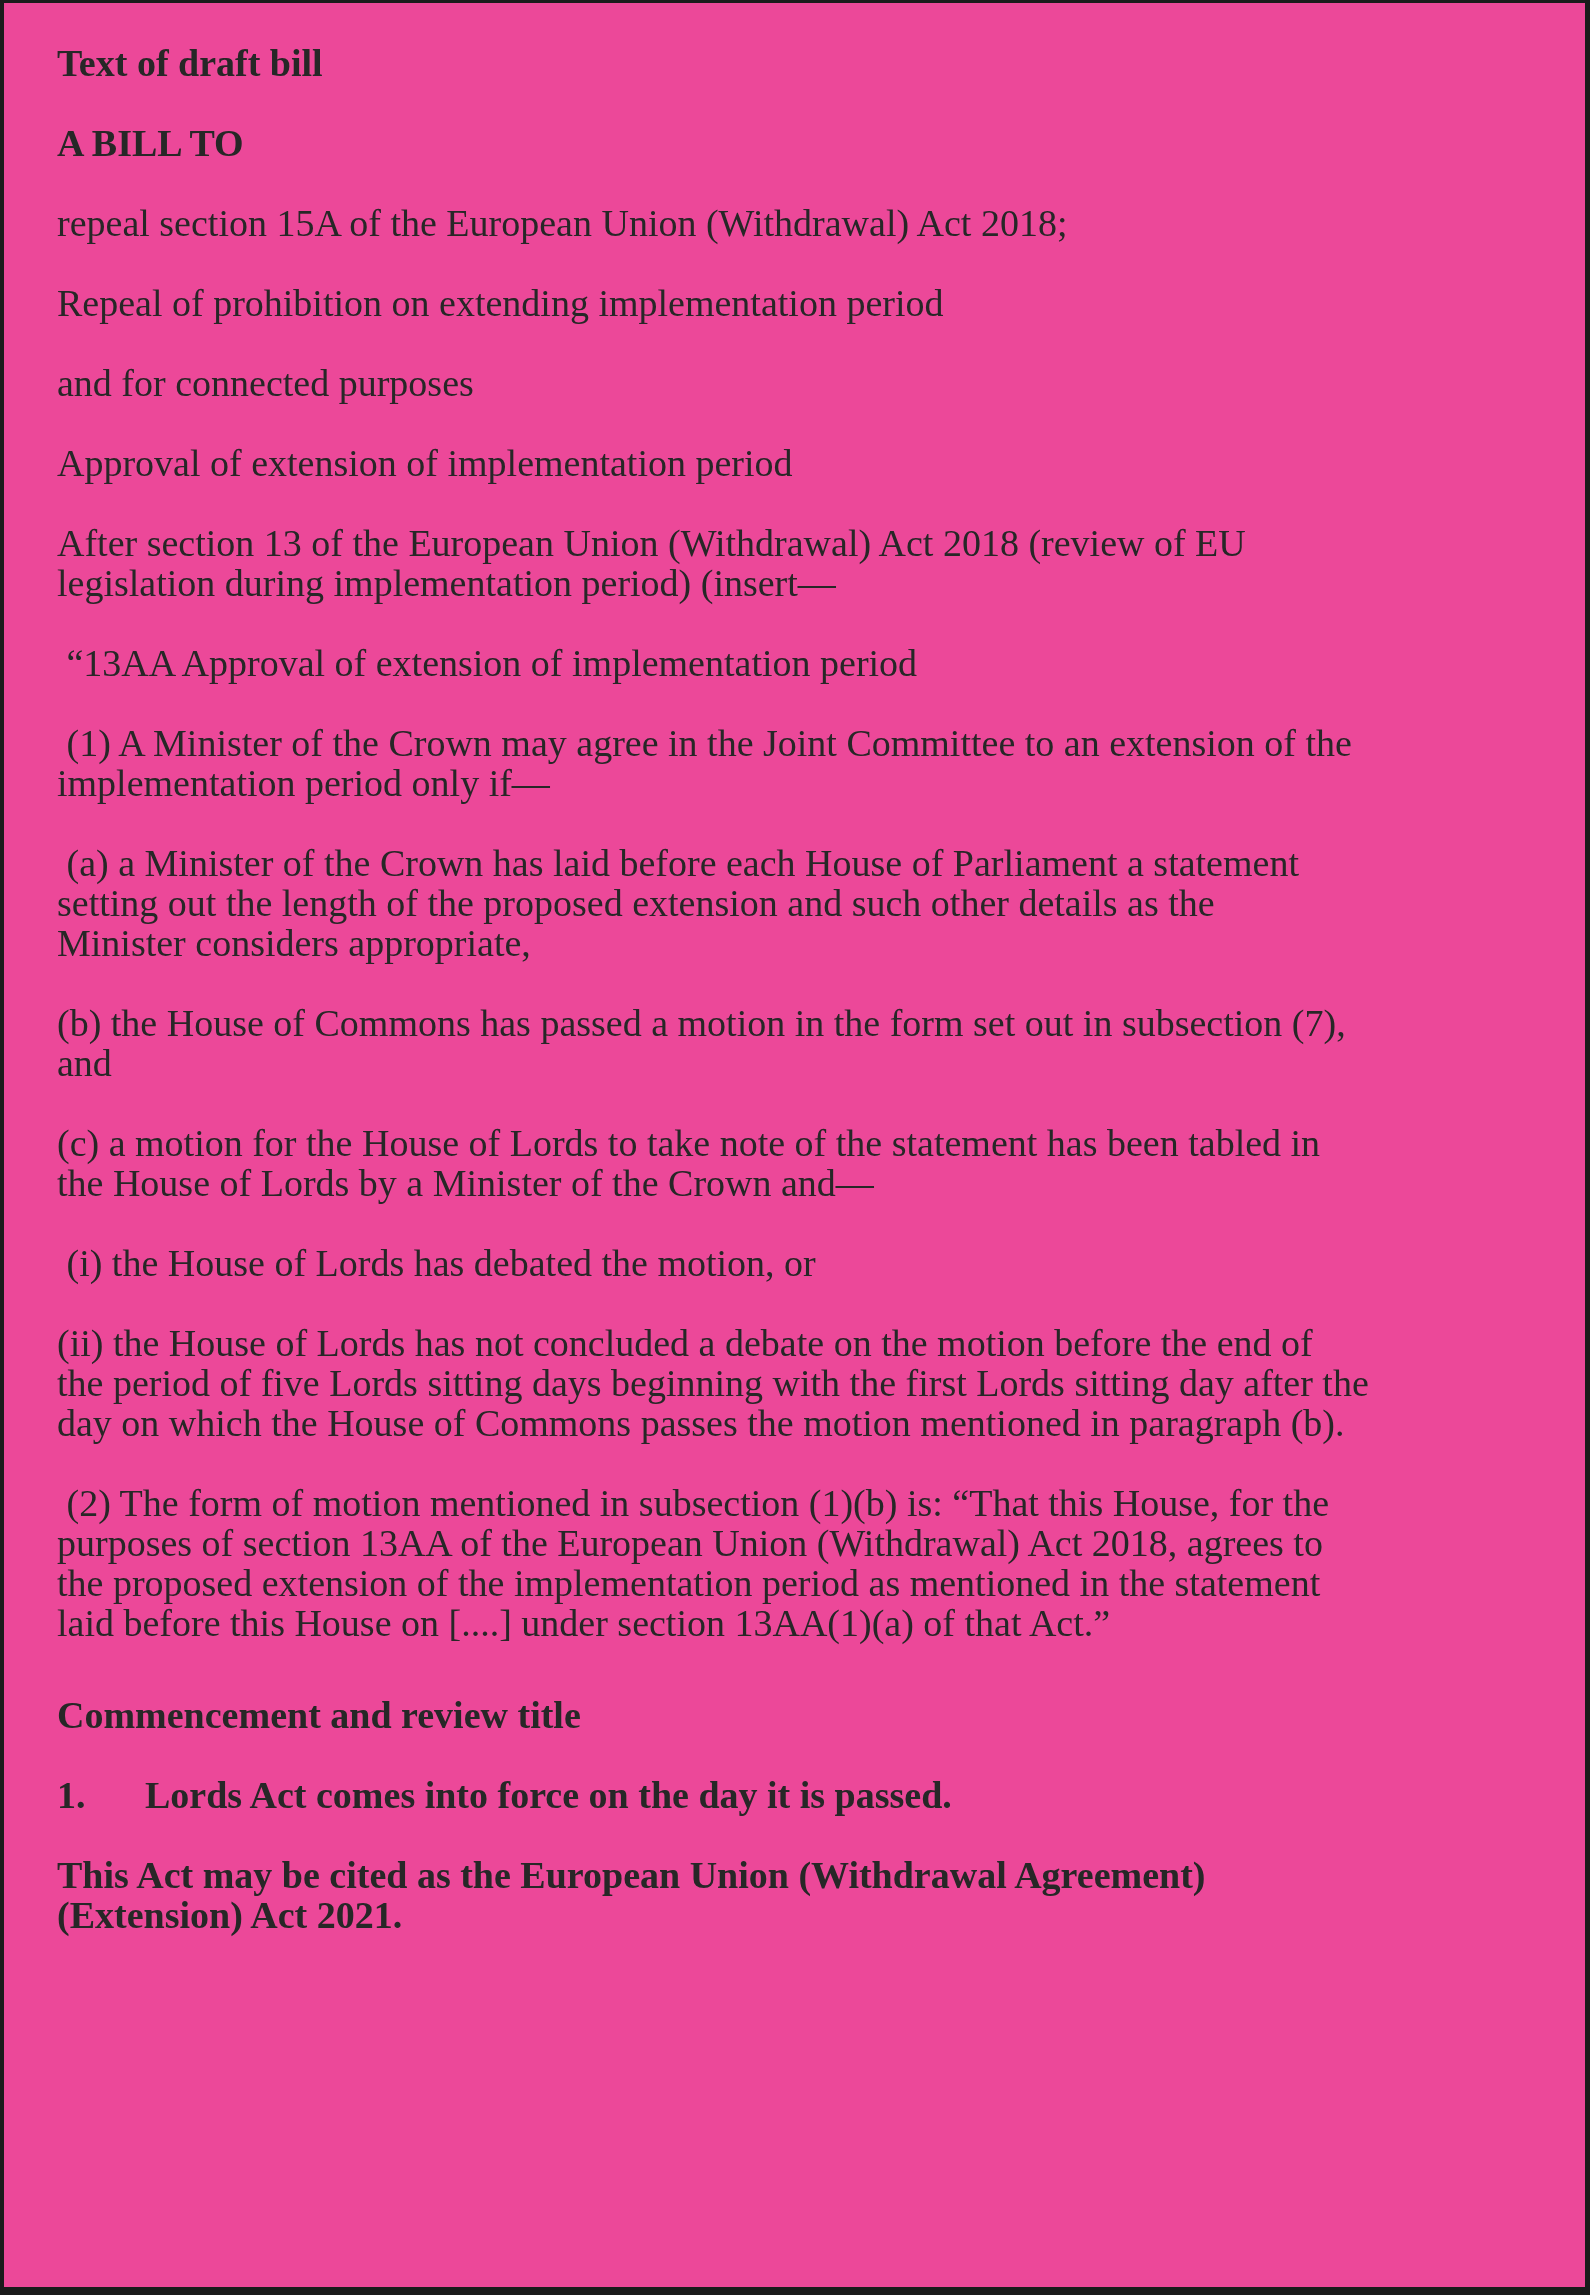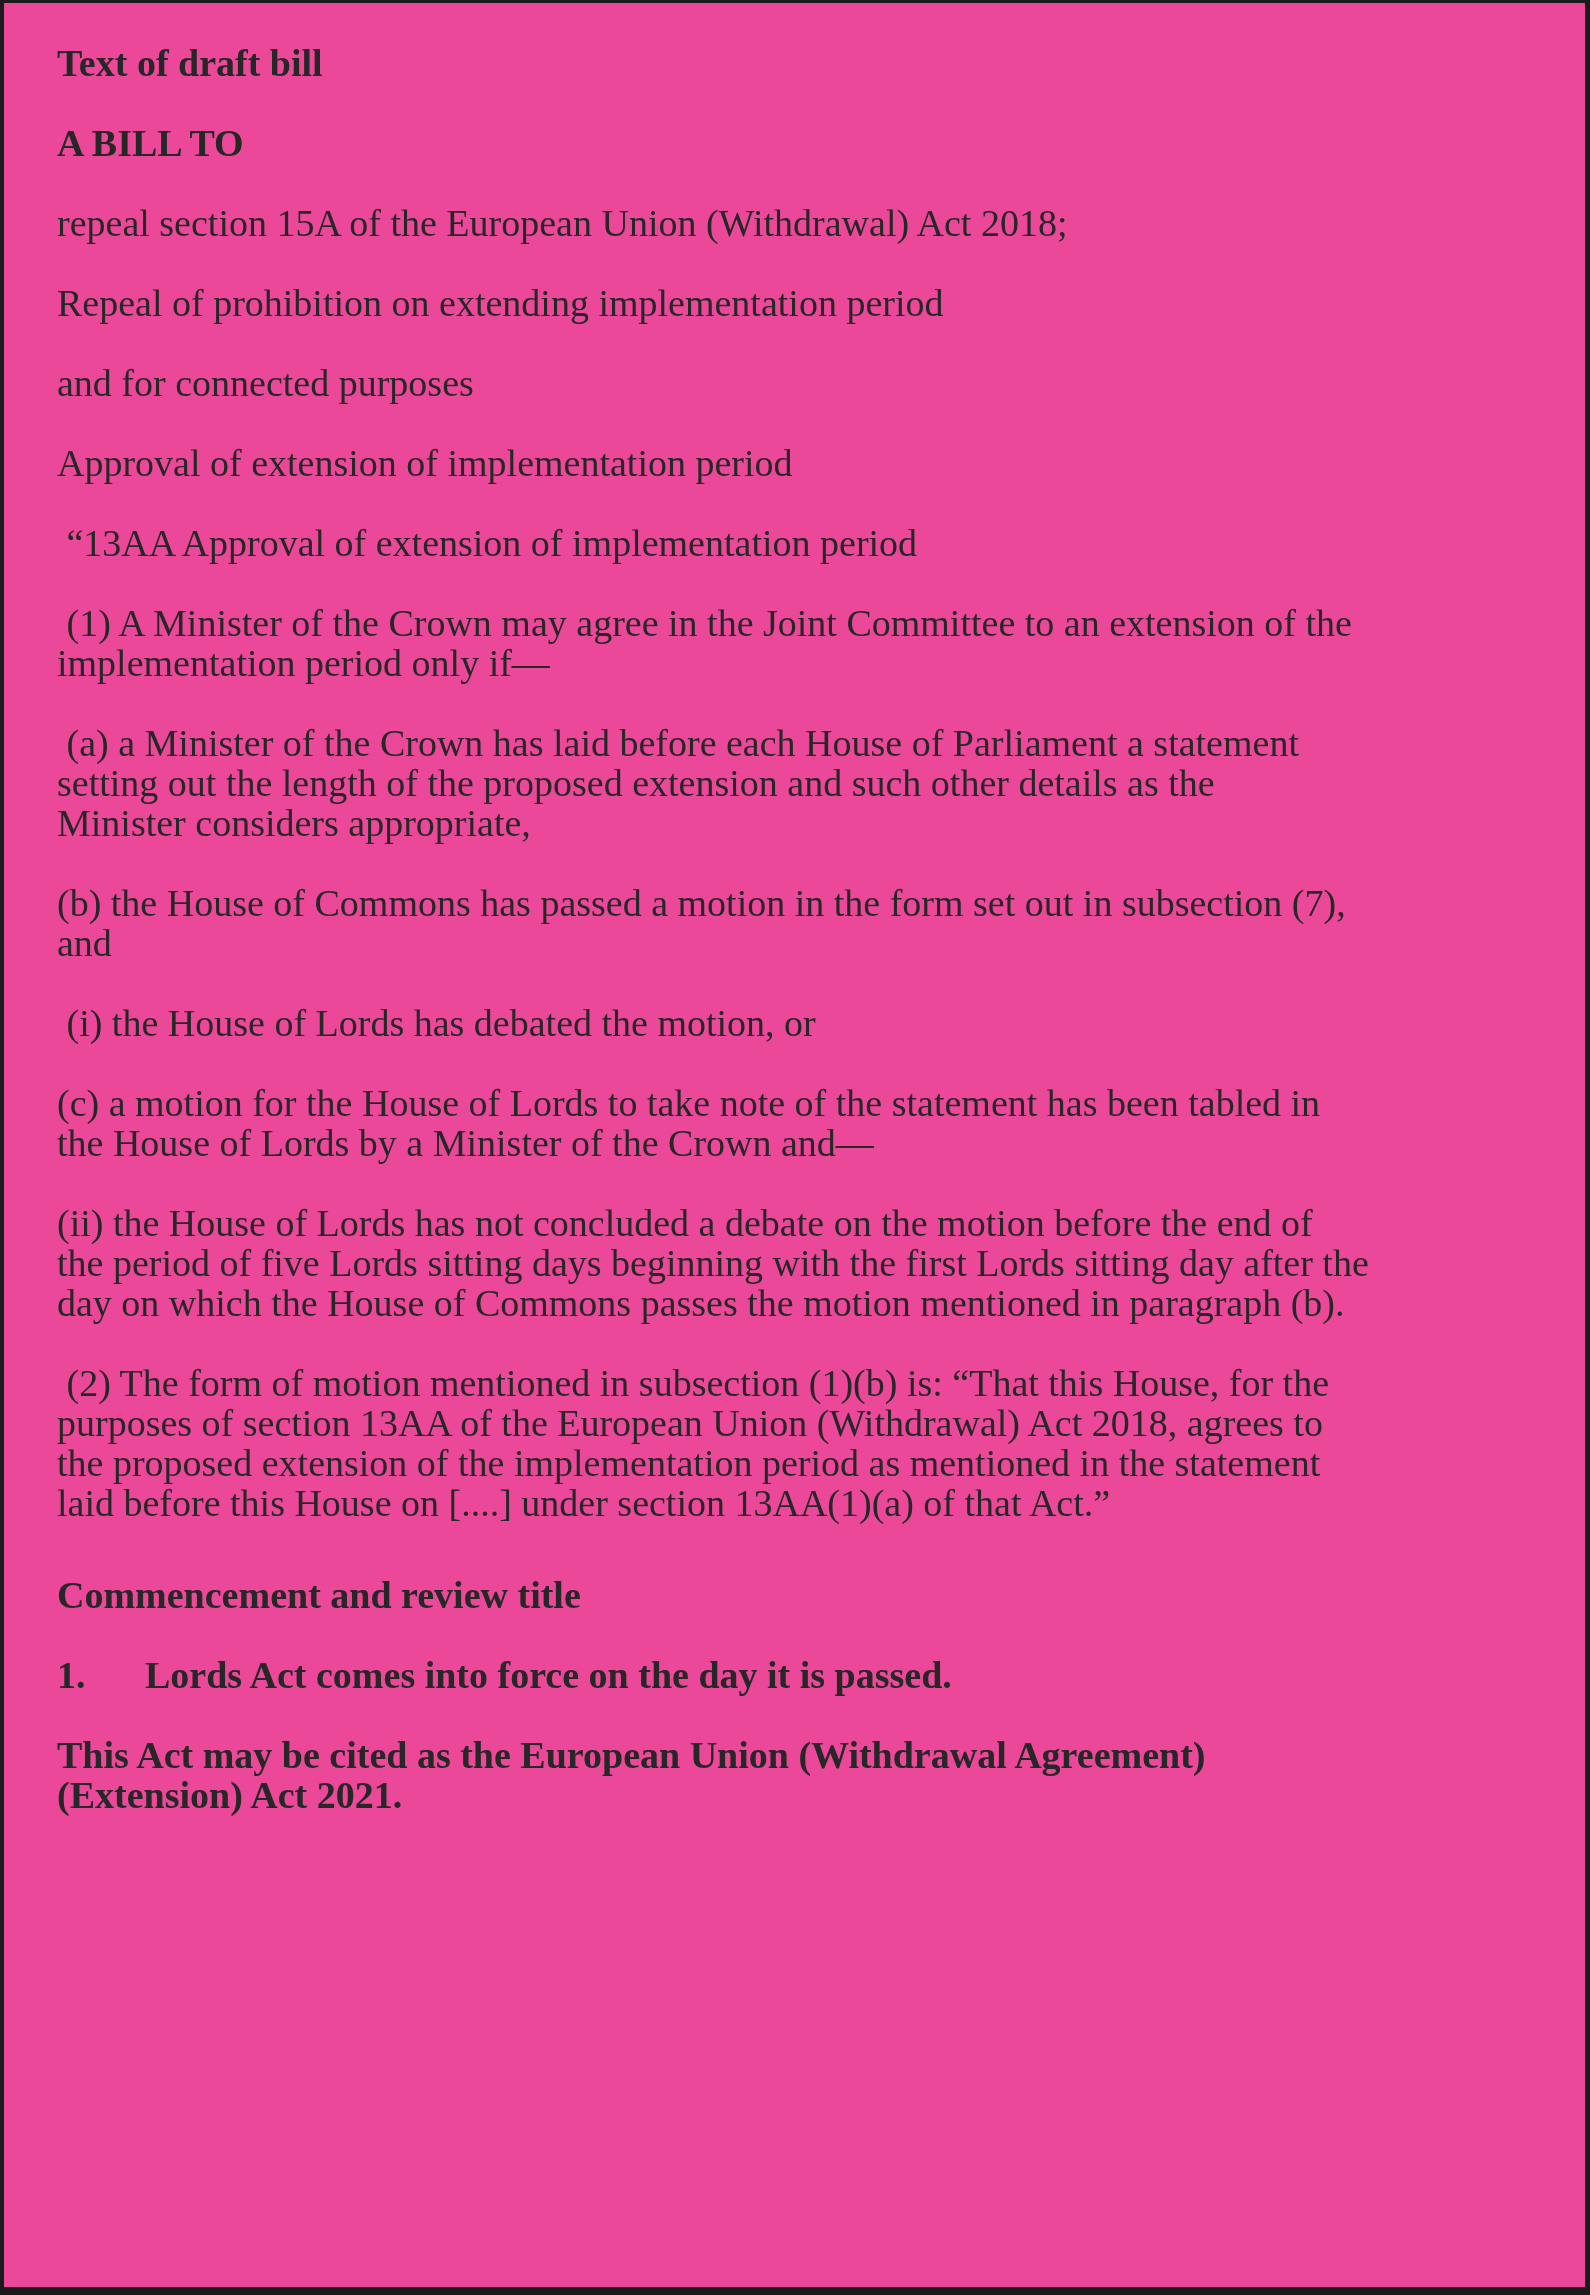--- a/index.html
+++ b/index.html
@@ -38,31 +38,33 @@
 <body>
 
 <div class="page">
   <div class="content">
     <p class="para b">Text of draft bill</p>
     <p class="para b">A BILL TO</p>
     <p class="para">repeal section 15A of the European Union (Withdrawal) Act 2018;</p>
     <p class="para">Repeal of prohibition on extending implementation period</p>
     <p class="para">and for connected purposes</p>
     <p class="para">Approval of extension of implementation period</p>
+    <p class="para">After section 13 of the European Union (Withdrawal) Act 2018 (review of EU
+legislation during implementation period) (insert—</p>
     <p class="para"> “13AA Approval of extension of implementation period</p>
     <p class="para"> (1) A Minister of the Crown may agree in the Joint Committee to an extension of the
 implementation period only if—</p>
     <p class="para"> (a) a Minister of the Crown has laid before each House of Parliament a statement
 setting out the length of the proposed extension and such other details as the
 Minister considers appropriate,</p>
     <p class="para">(b) the House of Commons has passed a motion in the form set out in subsection (7),
 and</p>
-    <p class="para"> (i) the House of Lords has debated the motion, or</p>
     <p class="para">(c) a motion for the House of Lords to take note of the statement has been tabled in
 the House of Lords by a Minister of the Crown and—</p>
+    <p class="para"> (i) the House of Lords has debated the motion, or</p>
     <p class="para">(ii) the House of Lords has not concluded a debate on the motion before the end of
 the period of five Lords sitting days beginning with the first Lords sitting day after the
 day on which the House of Commons passes the motion mentioned in paragraph (b).</p>
     <p class="para"> (2) The form of motion mentioned in subsection (1)(b) is: “That this House, for the
 purposes of section 13AA of the European Union (Withdrawal) Act 2018, agrees to
 the proposed extension of the implementation period as mentioned in the statement
 laid before this House on [....] under section 13AA(1)(a) of that Act.”</p>
     <p class="para b gap-top">Commencement and review title</p>
     <p class="para b numrow"><span class="num">1.</span><span>Lords Act comes into force on the day it is passed.</span></p>
     <p class="para b">This Act may be cited as the European Union (Withdrawal Agreement)

